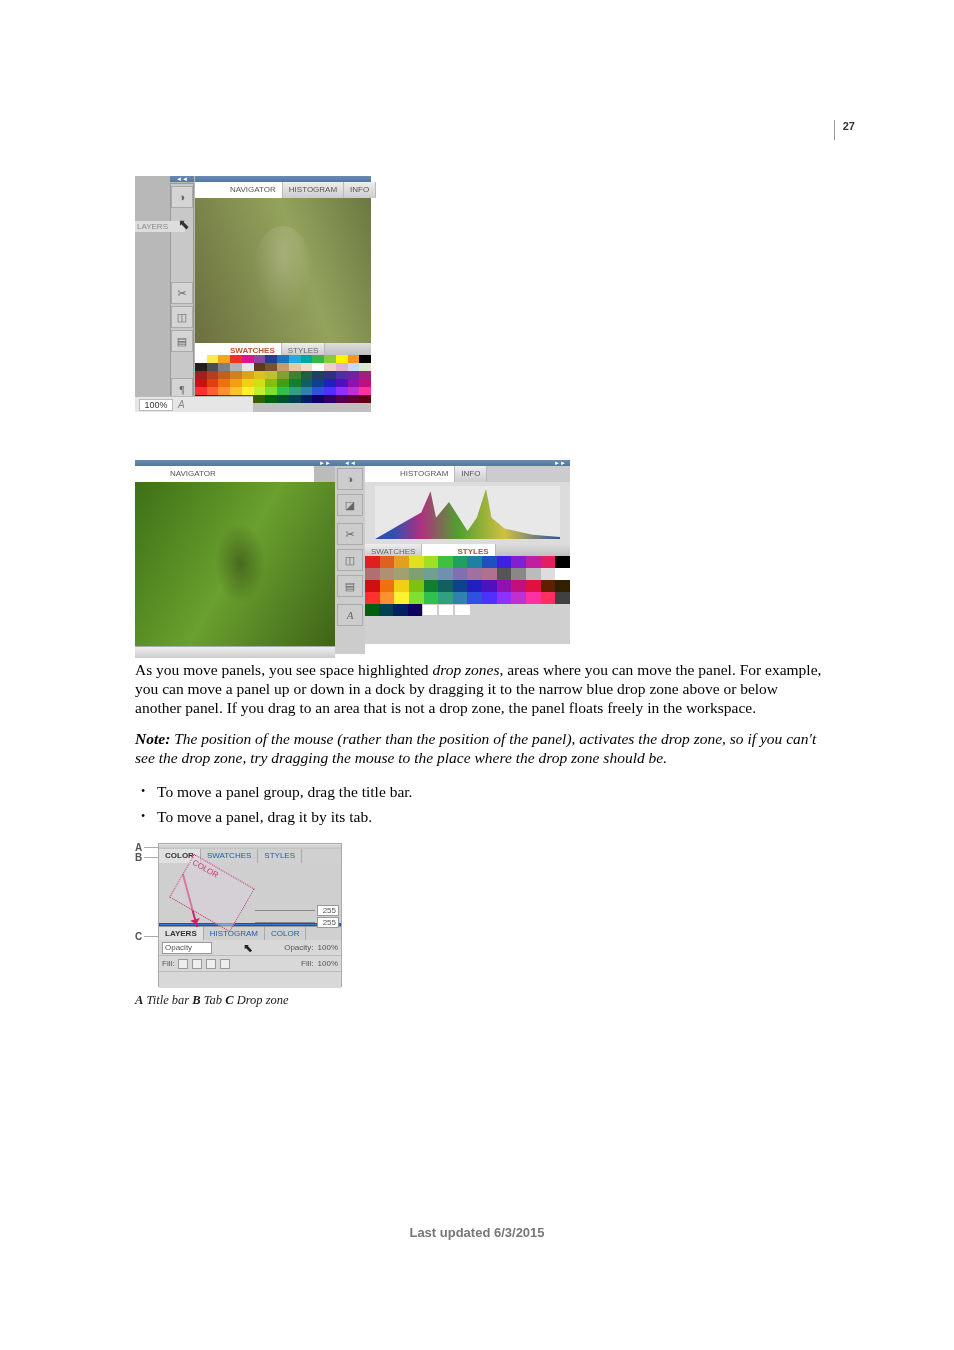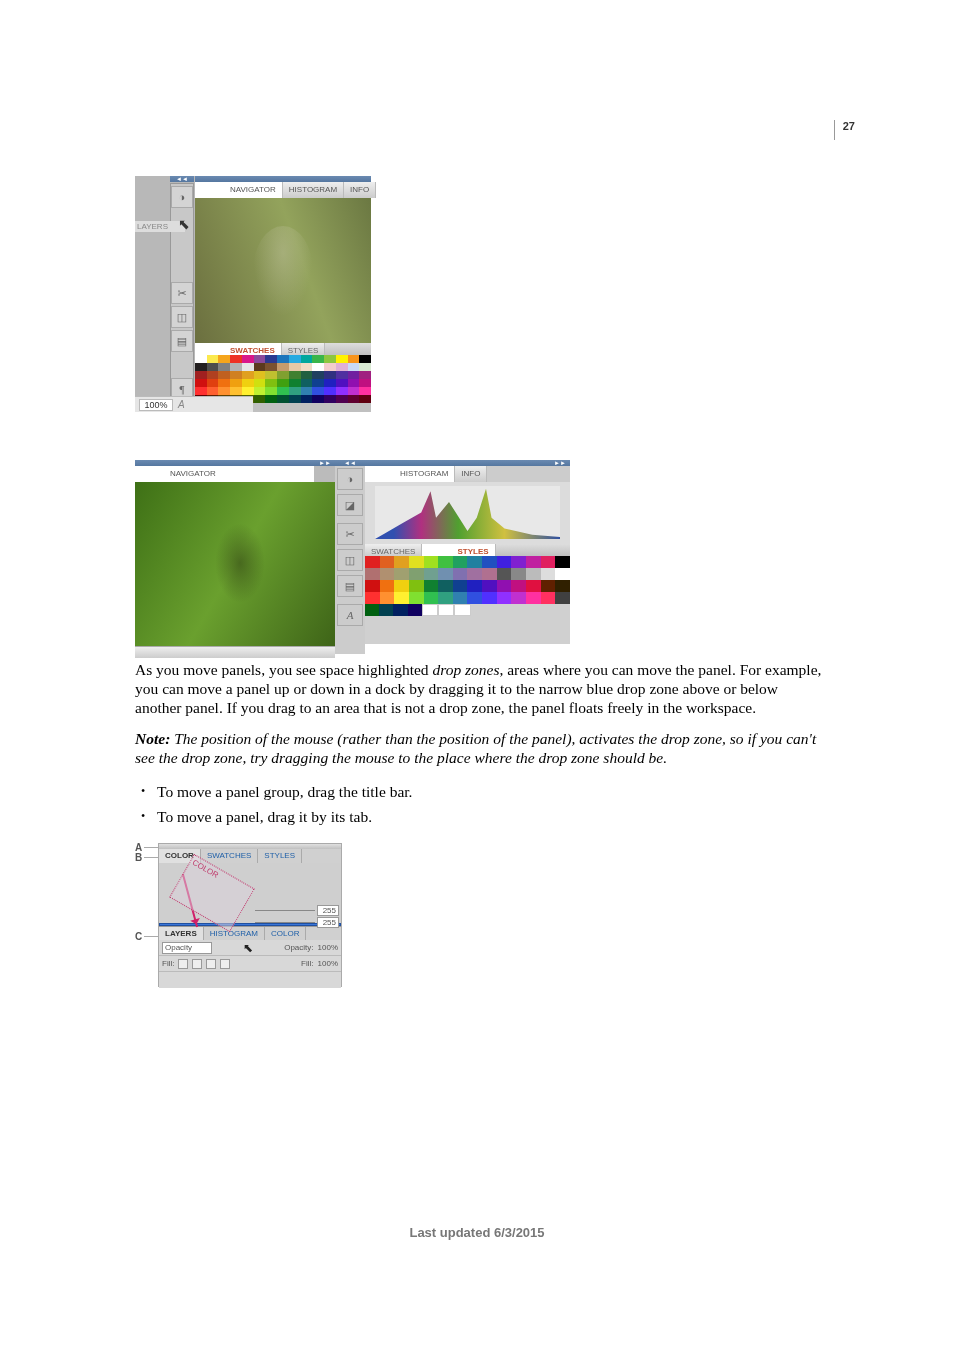--- a/index.html
+++ b/index.html
@@ -678,15 +678,18 @@
           <div style="width:10px;height:10px;border:1px solid #999;background:#eee"></div>
           <div style="width:10px;height:10px;border:1px solid #999;background:#eee"></div>
           <div style="width:10px;height:10px;border:1px solid #999;background:#eee"></div>
           <div style="flex:1"></div>
           <span>Fill:</span>
           <span>100%</span>
         </div>
       </div>
     </div>
   </div>
+  <div class="fig3-caption">
+    <b>A</b><span> Title bar  </span><b>B</b><span> Tab  </span><b>C</b><span> Drop zone</span>
+  </div>
 </div>
 
 <div class="footer">Last updated 6/3/2015</div>
 
 </body></html>

